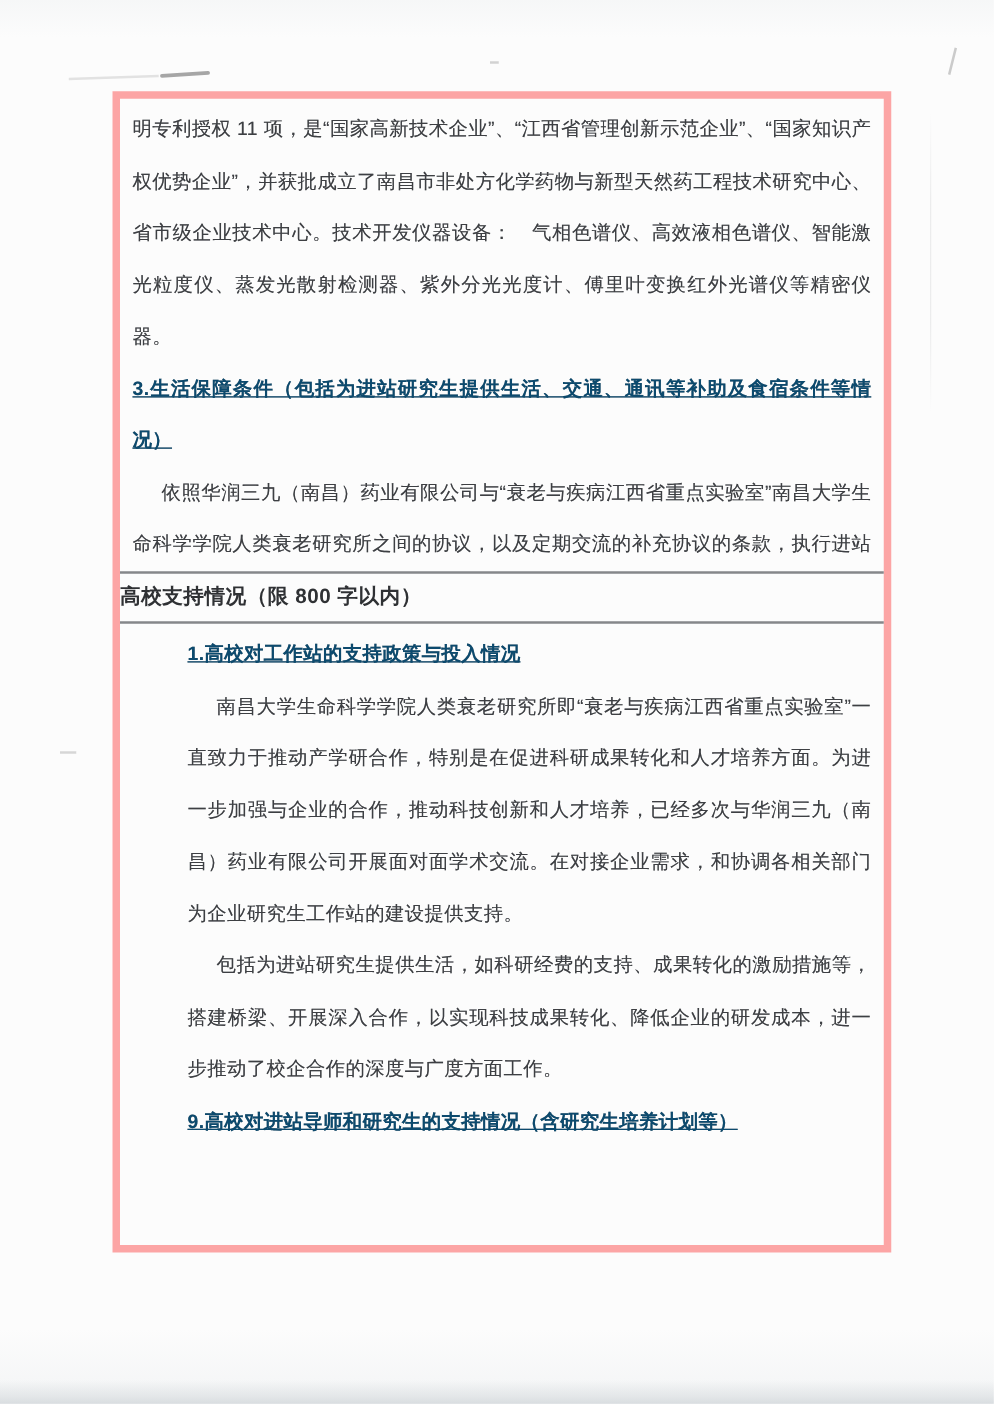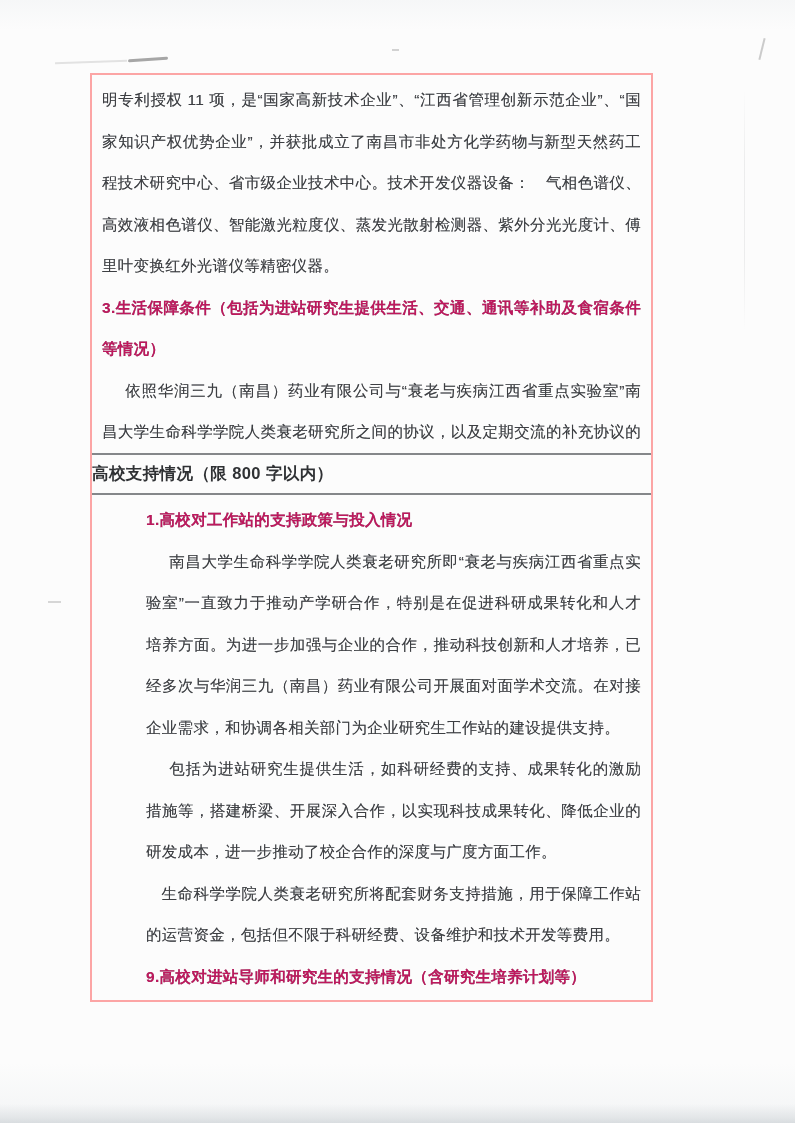--- a/index.html
+++ b/index.html
@@ -21,24 +21,24 @@
     background:
       linear-gradient(180deg, rgba(240,242,243,0.5) 0px, rgba(255,255,255,0) 30px),
       linear-gradient(0deg, rgba(235,238,240,0.55) 0px, rgba(255,255,255,0) 60px);
   }
 
   
   .doc-table {
     position: absolute;
     left: 90px;
     top: 73px;
-    width: 563px;
+    width: 623px;
     height: 929px;
     box-sizing: border-box;
-    border: 2px solid #fca5a5;
+    border: 6px solid #fca5a5;
     background: transparent;
   }
   .cell {
     box-sizing: border-box;
     overflow: hidden;
   }
   .cell-top {
     height: 380px;
     border-bottom: 2px solid #85878a;
     padding: 4px 10px 0 10px;
@@ -64,21 +64,22 @@
     font-size: 15.5px;
     line-height: 41.5px;
     letter-spacing: 0.3px;
     color: #3d3f43;
     text-align: justify;
     text-align-last: left;
     text-shadow: 0 0 0.5px rgba(70,72,76,0.55);
   }
   .heading {
     font-weight: 700;
-    color: #be185d;
+    color: #0c4a6e;
+    text-decoration: underline;
   }
   .indent-15 { text-indent: 1.5em; }
   .indent-10 { text-indent: 1.0em; }
 
   
   .artifact { position: absolute; pointer-events: none; }
   .art-dash-top {
     left: 128px; top: 58px; width: 40px; height: 2.5px;
     background: #a6a6a6; border-radius: 2px;
     transform: rotate(-4deg);
@@ -130,17 +131,16 @@
   </div>
 
   <div class="cell cell-header">
     <span>高校支持情况（限 800 字以内）</span>
   </div>
 
   <div class="cell cell-bottom">
     <p class="heading">1.高校对工作站的支持政策与投入情况</p>
     <p class="para indent-15">南昌大学生命科学学院人类衰老研究所即“衰老与疾病江西省重点实验室”一直致力于推动产学研合作，特别是在促进科研成果转化和人才培养方面。为进一步加强与企业的合作，推动科技创新和人才培养，已经多次与华润三九（南昌）药业有限公司开展面对面学术交流。在对接企业需求，和协调各相关部门为企业研究生工作站的建设提供支持。</p>
     <p class="para indent-15">包括为进站研究生提供生活，如科研经费的支持、成果转化的激励措施等，搭建桥梁、开展深入合作，以实现科技成果转化、降低企业的研发成本，进一步推动了校企合作的深度与广度方面工作。</p>
-    <p class="para indent-10">生命科学学院人类衰老研究所将配套财务支持措施，用于保障工作站的运营资金，包括但不限于科研经费、设备维护和技术开发等费用。</p>
     <p class="heading">9.高校对进站导师和研究生的支持情况（含研究生培养计划等）</p>
   </div>
 
 </div>
 
 </body></html>

